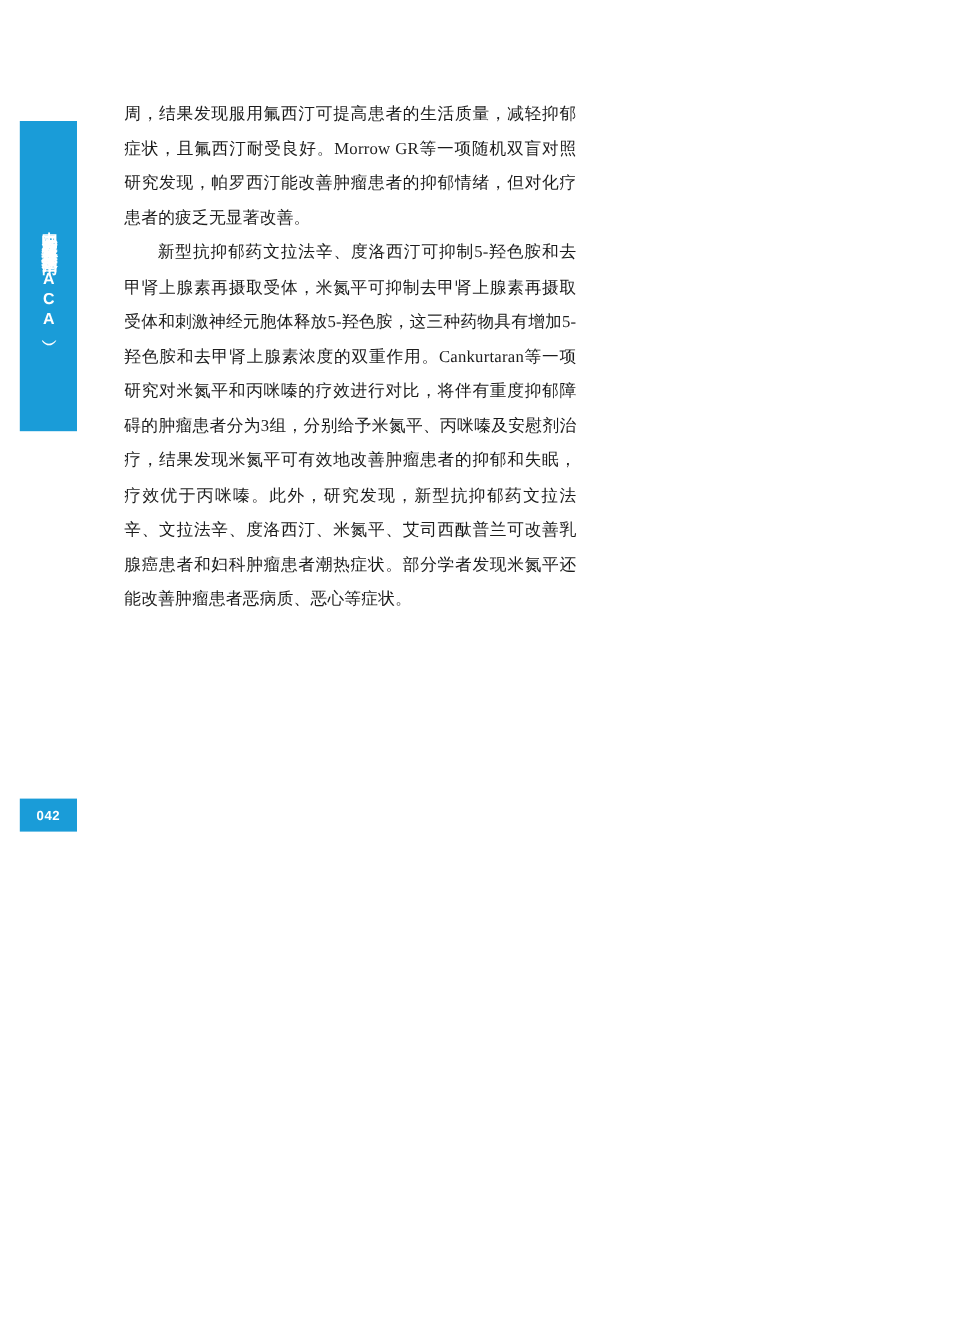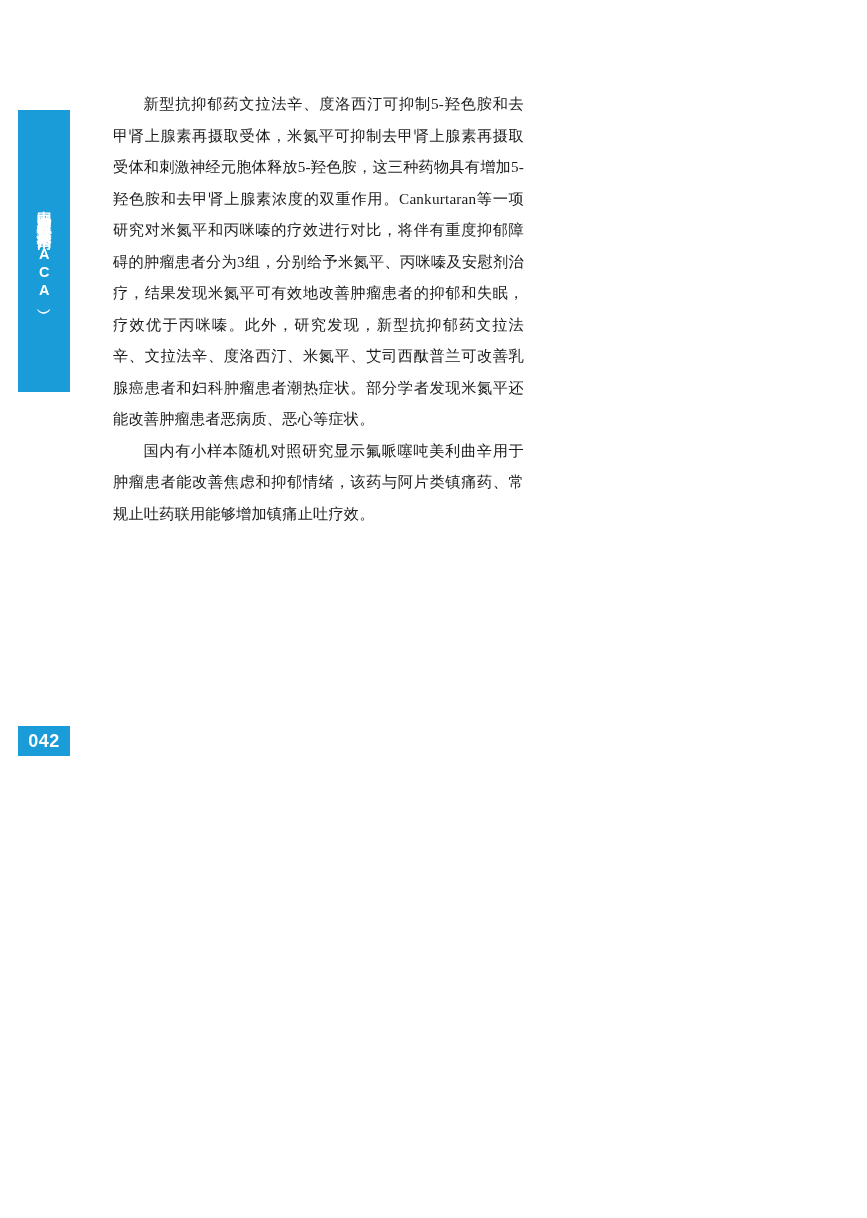--- a/index.html
+++ b/index.html
@@ -56,21 +56,21 @@
     left: 18px;
     top: 726px;
     width: 52px;
     height: 30px;
     background: #1a9cd8;
     color: #ffffff;
     display: flex;
     align-items: center;
     justify-content: center;
     font-family: "Liberation Sans", sans-serif;
-    font-size: 18px;
+    font-size: 12px;
     font-weight: bold;
     letter-spacing: 0.5px;
   }
 
   
   .content {
     position: absolute;
     left: 113px;
     top: 88px;
     width: 411px;
@@ -100,17 +100,17 @@
 
   <div class="side-tab">
     <div class="side-tab-text">中国肿瘤整合诊治技术指南（CACA）</div>
   </div>
 
   <div class="page-number-badge">
     <span>042</span>
   </div>
 
   <div class="content">
+    <p class="para">周，结果发现服用氟西汀可提高患者的生活质量，减轻抑郁症状，且氟西汀耐受良好。Morrow GR等一项随机双盲对照研究发现，帕罗西汀能改善肿瘤患者的抑郁情绪，但对化疗患者的疲乏无显著改善。</p>
     <p class="para indent">新型抗抑郁药文拉法辛、度洛西汀可抑制5-羟色胺和去甲肾上腺素再摄取受体，米氮平可抑制去甲肾上腺素再摄取受体和刺激神经元胞体释放5-羟色胺，这三种药物具有增加5-羟色胺和去甲肾上腺素浓度的双重作用。Cankurtaran等一项研究对米氮平和丙咪嗪的疗效进行对比，将伴有重度抑郁障碍的肿瘤患者分为3组，分别给予米氮平、丙咪嗪及安慰剂治疗，结果发现米氮平可有效地改善肿瘤患者的抑郁和失眠，疗效优于丙咪嗪。此外，研究发现，新型抗抑郁药文拉法辛、文拉法辛、度洛西汀、米氮平、艾司西酞普兰可改善乳腺癌患者和妇科肿瘤患者潮热症状。部分学者发现米氮平还能改善肿瘤患者恶病质、恶心等症状。</p>
-    <p class="para indent">国内有小样本随机对照研究显示氟哌噻吨美利曲辛用于肿瘤患者能改善焦虑和抑郁情绪，该药与阿片类镇痛药、常规止吐药联用能够增加镇痛止吐疗效。</p>
   </div>
 
 </div>
 
 </body></html>

